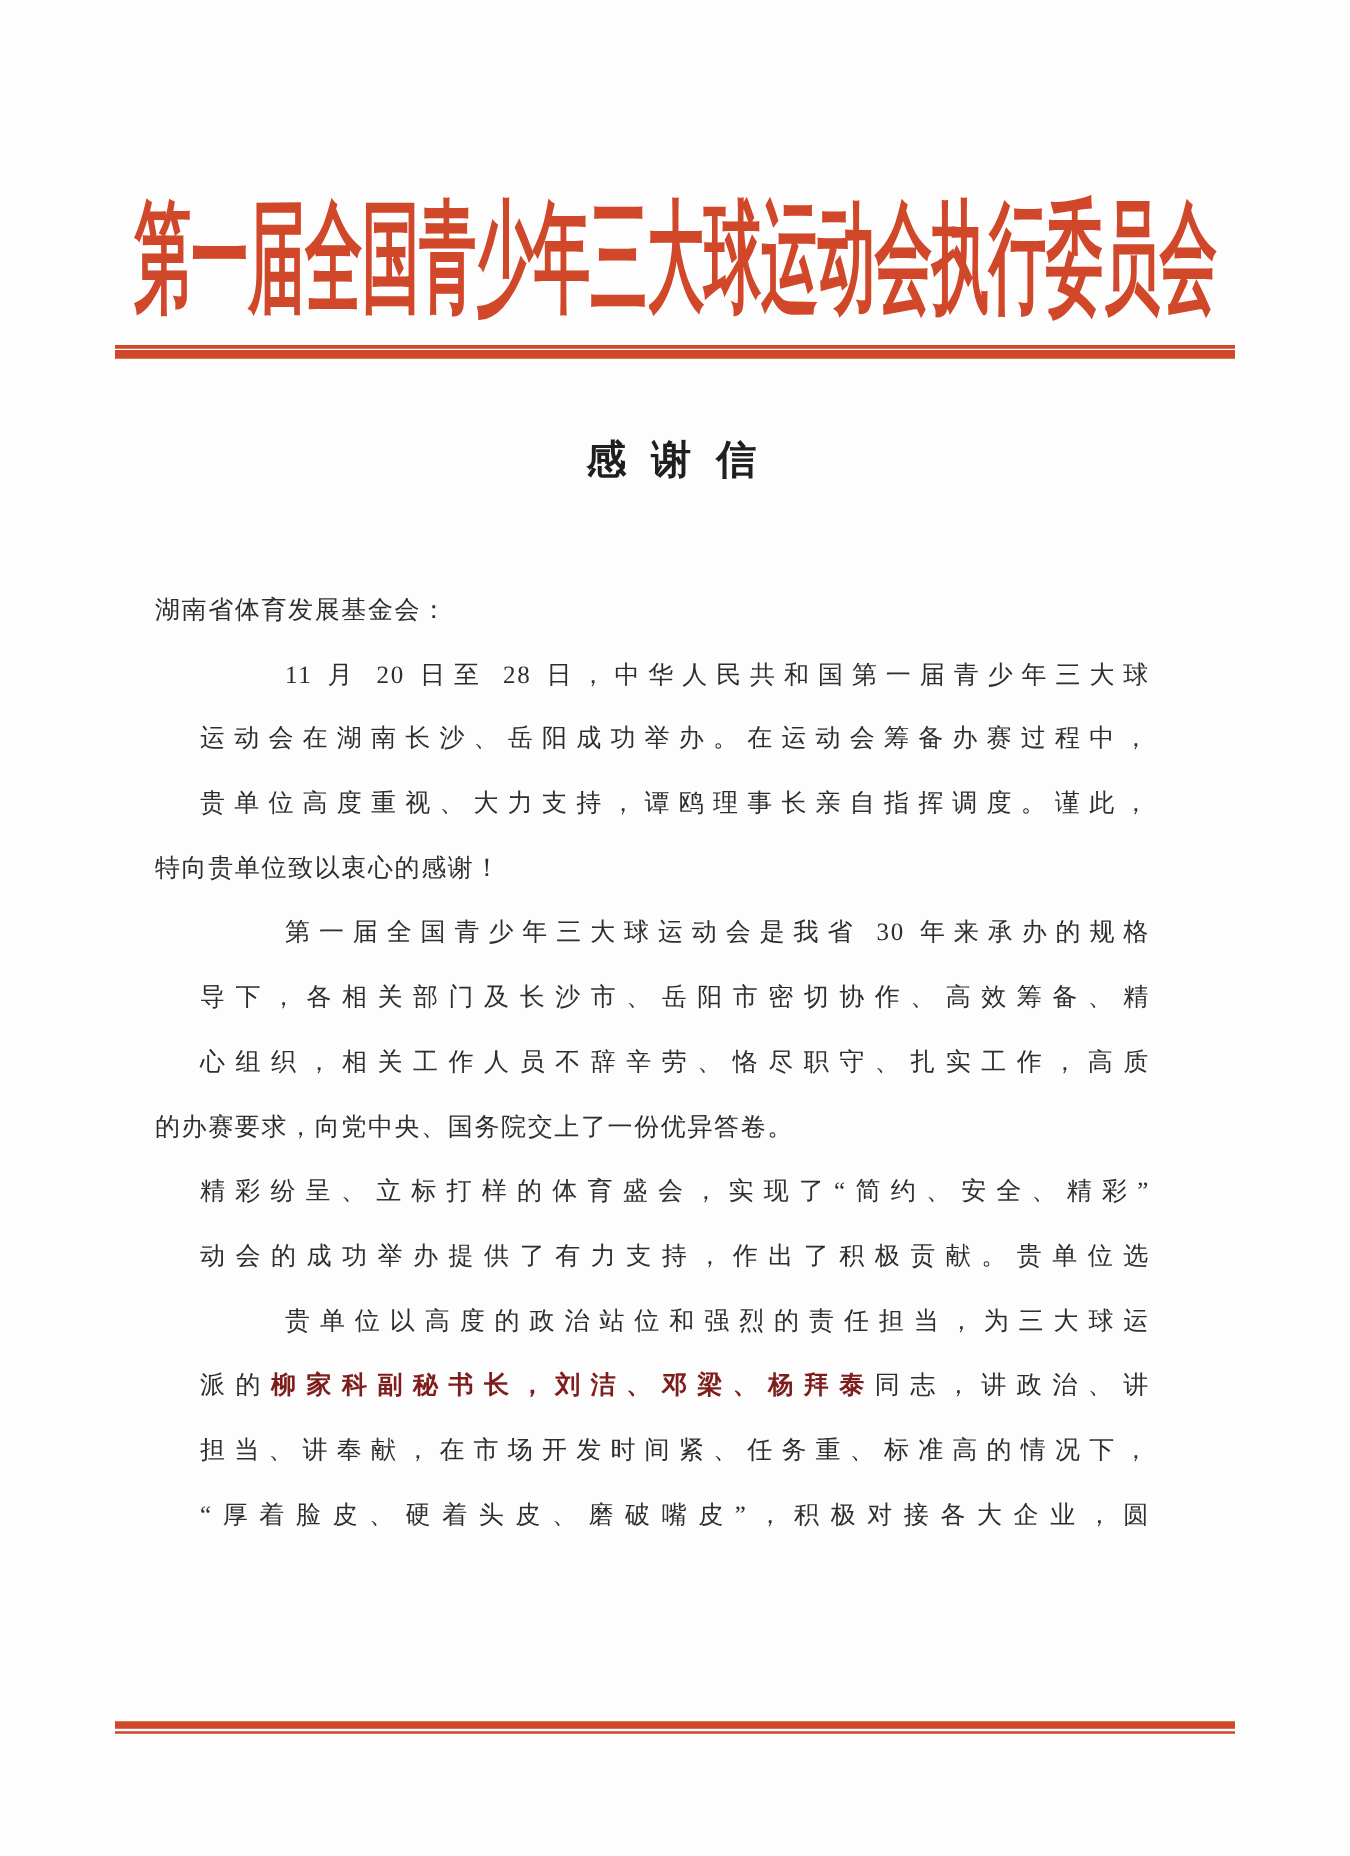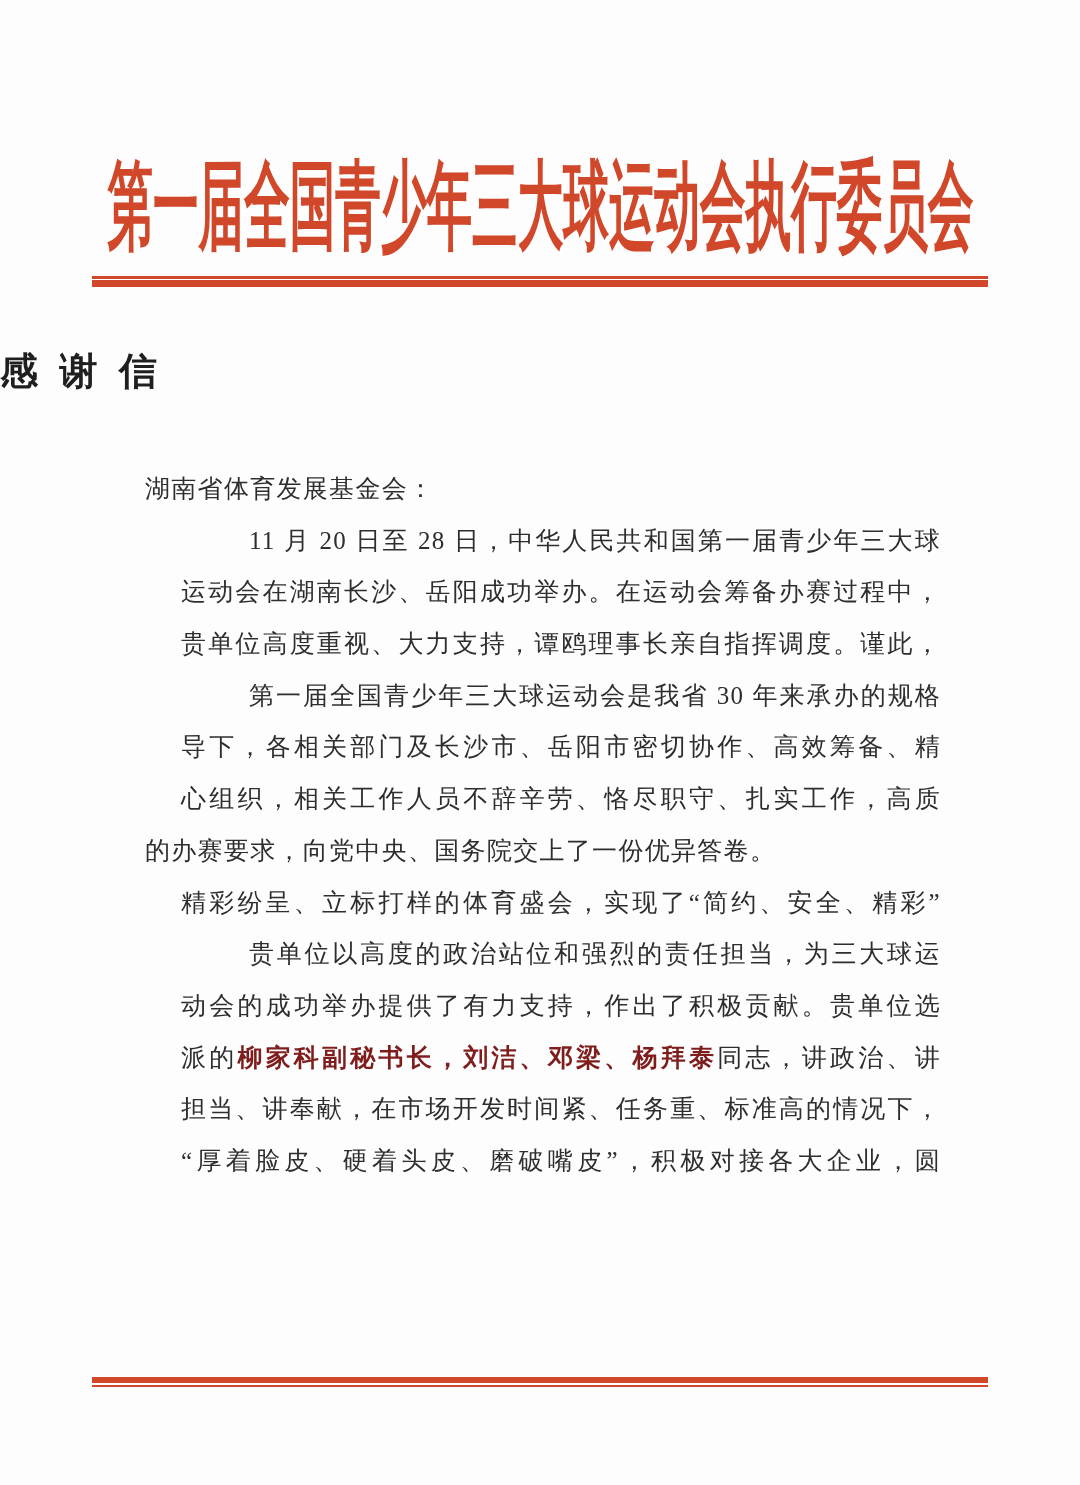--- a/index.html
+++ b/index.html
@@ -42,30 +42,30 @@
   .rule.top{top:276px;}
   .rule.top .thin{height:2.5px;margin-bottom:1.5px;}
   .rule.top .thick{height:6.5px;}
   .rule.bottom{top:1377px;}
   .rule.bottom .thick{height:6px;margin-bottom:2px;}
   .rule.bottom .thin{height:2px;}
 
   
   .letter-title{
     position:absolute;top:346px;left:0;right:0;
-    text-align:left;
-    font-size:38px;font-weight:bold;
+    text-align:center;
+    font-size:32px;font-weight:bold;
     color:var(--ink);
     letter-spacing:6px;
   }
 
   
   .letter-body{
-    position:absolute;left:145px;top:463px;width:796px;
-    font-size:25px;color:var(--text);
+    position:absolute;left:124px;top:463px;width:796px;
+    font-size:20px;color:var(--text);
   }
   .line{
     height:51.7px;line-height:51.7px;
     white-space:nowrap;
     letter-spacing:1.3px;
   }
   .line.fill{
     white-space:normal;
     text-align:justify;
     text-align-last:justify;
@@ -90,29 +90,30 @@
   </div>
 
   <div class="letter-title">感 谢 信</div>
 
   <div class="letter-body">
     <div class="line">湖南省体育发展基金会：</div>
 
     <div class="line fill indent">11 月 20 日至 28 日，中华人民共和国第一届青少年三大球</div>
     <div class="line fill">运动会在湖南长沙、岳阳成功举办。在运动会筹备办赛过程中，</div>
     <div class="line fill">贵单位高度重视、大力支持，谭鸥理事长亲自指挥调度。谨此，</div>
+    <div class="line">特向贵单位致以衷心的感谢！</div>
 
     <div class="line fill indent">第一届全国青少年三大球运动会是我省 30 年来承办的规格</div>
     <div class="line fill">导下，各相关部门及长沙市、岳阳市密切协作、高效筹备、精</div>
     <div class="line fill">心组织，相关工作人员不辞辛劳、恪尽职守、扎实工作，高质</div>
     <div class="line">的办赛要求，向党中央、国务院交上了一份优异答卷。</div>
     <div class="line fill">精彩纷呈、立标打样的体育盛会，实现了“简约、安全、精彩”</div>
 
+    <div class="line fill">动会的成功举办提供了有力支持，作出了积极贡献。贵单位选</div>
     <div class="line fill indent">贵单位以高度的政治站位和强烈的责任担当，为三大球运</div>
-    <div class="line fill">动会的成功举办提供了有力支持，作出了积极贡献。贵单位选</div>
     <div class="line fill"><span>派的</span><span class="bold-names">柳家科副秘书长，刘洁、邓梁、杨拜泰</span><span>同志，讲政治、讲</span></div>
     <div class="line fill">担当、讲奉献，在市场开发时间紧、任务重、标准高的情况下，</div>
     <div class="line fill">“厚着脸皮、硬着头皮、磨破嘴皮”，积极对接各大企业，圆</div>
   </div>
 
   <div class="rule bottom">
     <div class="bar thick"></div>
     <div class="bar thin"></div>
   </div>
 

